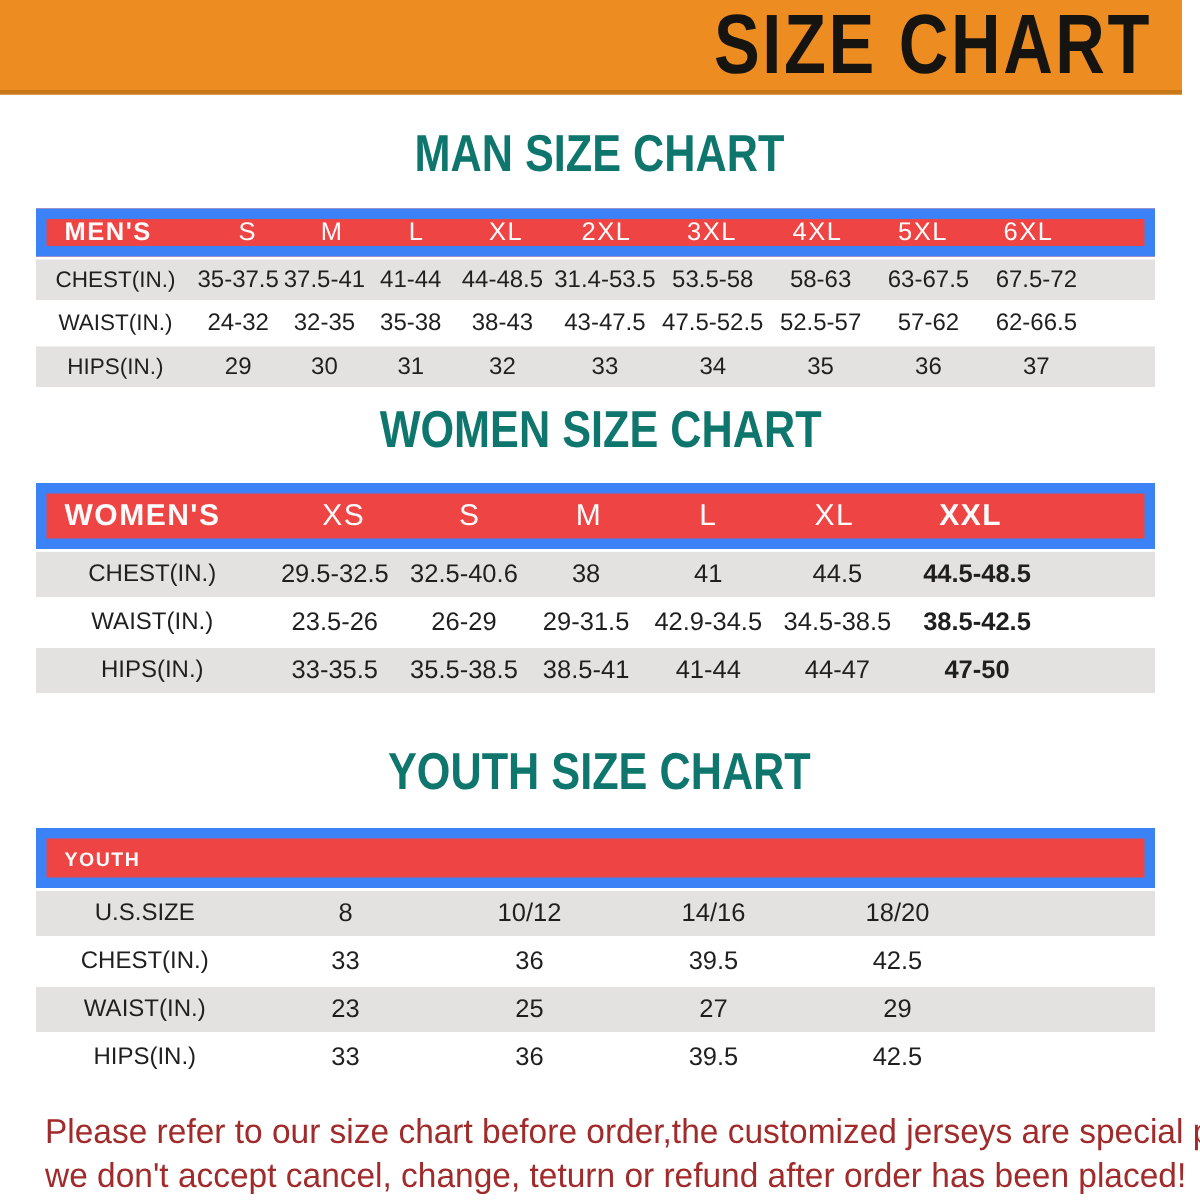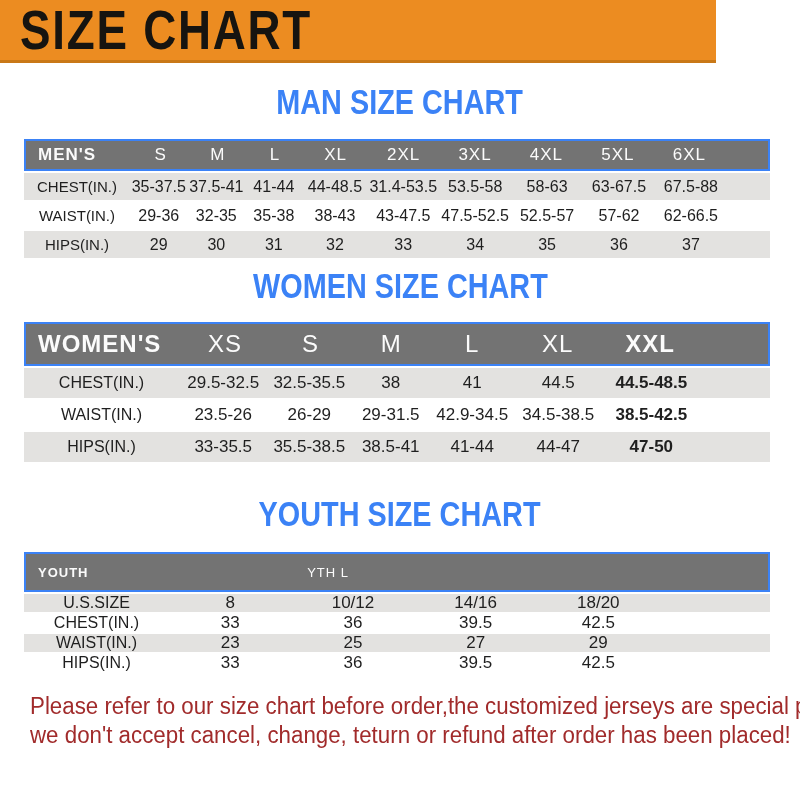--- a/index.html
+++ b/index.html
@@ -3,45 +3,45 @@
 <meta charset="utf-8">
 <style>
   html,body{margin:0;padding:0;}
   body{
     width:800px;height:800px;overflow:hidden;background:#ffffff;
     font-family:"Liberation Sans", sans-serif;color:#1f1f1f;
     -webkit-font-smoothing:antialiased;
   }
   
   .banner{
-    width:716px;height:60px;background:#EC8C21;border-bottom:3px solid #C97817;
-    display:flex;align-items:center;justify-content:flex-start;
+    width:788px;height:60px;background:#EC8C21;border-bottom:3px solid #C97817;
+    display:flex;align-items:center;justify-content:flex-end;
   }
   .banner-title{
     font-size:52px;font-weight:bold;color:#161410;letter-spacing:2px;
     display:inline-block;transform:scale(0.88,1.08);white-space:nowrap;
   }
   
   .sec-heading{
-    text-align:center;font-weight:bold;color:#3b82f6;
+    text-align:center;font-weight:bold;color:#0f766e;
   }
   .sec-heading .ht{
     display:inline-block;font-size:31px;letter-spacing:0px;transform:scale(0.93,1.12);
     white-space:nowrap;
   }
   .h-man{margin-top:24px;height:32px;line-height:32px;}
   .h-women{margin-top:12px;height:34px;line-height:34px;}
   .h-youth{margin-top:36px;height:34px;line-height:34px;}
   
   .tbl{width:746px;margin-left:24px;}
   .t-man{margin-top:20px;}
   .t-women{margin-top:18px;}
   .t-youth{margin-top:20px;}
   .thead{
-    background:#737373;border:2px solid #3b82f6;box-sizing:border-box;
+    background:#ef4444;border:7px solid #3b82f6;box-sizing:border-box;
     display:flex;align-items:center;color:#fbfbfb;
   }
   .trow{display:flex;align-items:center;margin-top:2px;}
   .trow.alt{background:#E3E2E0;}
   .cell{
     display:flex;align-items:center;justify-content:center;
     text-align:center;white-space:nowrap;min-width:0;
   }
   .thead .cell{color:#fbfbfb;}
   .corner{justify-content:flex-start;padding-left:12px;box-sizing:border-box;
@@ -56,33 +56,33 @@
   .t-man .cell:nth-child(2),.t-man .cell:nth-child(3),.t-man .cell:nth-child(4){flex:0.8;}
   .t-man .cell:nth-child(5){flex:0.9;}
   .t-man .cell:nth-child(6),.t-man .cell:nth-child(7),
   .t-man .cell:nth-child(8),.t-man .cell:nth-child(9),
   .t-man .cell:nth-child(10){flex:1;}
   .t-man .thead::after,.t-man .trow::after{content:"";display:block;flex:0.6;}
   
   .t-women .thead{height:44px;}
   .t-women .trow{height:30px;font-size:17px;}
   .t-women .corner{font-size:23px;}
-  .t-women .thead .cell{font-size:24px;letter-spacing:1px;}
+  .t-women .thead .cell{font-size:20px;letter-spacing:1px;}
   .t-women .cell:nth-child(1){flex:0 0 155px;}
   .t-women .trow .cell:nth-child(1){font-size:16px;}
   .t-women .cell:nth-child(2){flex:0.95;}
   .t-women .cell:nth-child(3){flex:0.9;}
   .t-women .cell:nth-child(4){flex:0.85;}
   .t-women .cell:nth-child(5){flex:0.9;}
   .t-women .cell:nth-child(6){flex:0.95;}
   .t-women .cell:nth-child(7){flex:1.05;font-weight:bold;}
   .t-women .thead::after,.t-women .trow::after{content:"";display:block;flex:0.75;}
   
   .t-youth .thead{height:40px;}
-  .t-youth .trow{height:18px;font-size:17px;}
+  .t-youth .trow{height:30px;font-size:17px;}
   .t-youth .corner{font-size:24px;letter-spacing:2px;}
   .t-youth .thead .cell{font-size:13px;letter-spacing:1px;}
   .t-youth .cell:nth-child(1){flex:0 0 145px;}
   .t-youth .trow .cell:nth-child(1){font-size:16px;}
   .t-youth .cell:nth-child(2),.t-youth .cell:nth-child(3),
   .t-youth .cell:nth-child(4),.t-youth .cell:nth-child(5){flex:1;}
   .t-youth .thead::after,.t-youth .trow::after{content:"";display:block;flex:0.9;}
   
   .disclaimer{
     margin:20px 0 0 30px;color:#A12B2B;font-size:23px;line-height:29px;
@@ -116,25 +116,25 @@
   <div class="trow alt">
     <span class="cell">CHEST(IN.)</span>
   <span class="cell">35-37.5</span>
       <span class="cell">37.5-41</span>
       <span class="cell">41-44</span>
       <span class="cell">44-48.5</span>
       <span class="cell">31.4-53.5</span>
       <span class="cell">53.5-58</span>
       <span class="cell">58-63</span>
       <span class="cell">63-67.5</span>
-      <span class="cell">67.5-88</span>
+      <span class="cell">67.5-72</span>
     </div>
   <div class="trow">
     <span class="cell">WAIST(IN.)</span>
-  <span class="cell">29-36</span>
+  <span class="cell">24-32</span>
       <span class="cell">32-35</span>
       <span class="cell">35-38</span>
       <span class="cell">38-43</span>
       <span class="cell">43-47.5</span>
       <span class="cell">47.5-52.5</span>
       <span class="cell">52.5-57</span>
       <span class="cell">57-62</span>
       <span class="cell">62-66.5</span>
     </div>
   <div class="trow alt">
@@ -161,21 +161,21 @@
   <span class="cell">XS</span>
       <span class="cell">S</span>
       <span class="cell">M</span>
       <span class="cell">L</span>
       <span class="cell">XL</span>
       <span class="cell">XXL</span>
     </div>
   <div class="trow alt">
     <span class="cell">CHEST(IN.)</span>
   <span class="cell">29.5-32.5</span>
-      <span class="cell">32.5-35.5</span>
+      <span class="cell">32.5-40.6</span>
       <span class="cell">38</span>
       <span class="cell">41</span>
       <span class="cell">44.5</span>
       <span class="cell">44.5-48.5</span>
     </div>
   <div class="trow">
     <span class="cell">WAIST(IN.)</span>
   <span class="cell">23.5-26</span>
       <span class="cell">26-29</span>
       <span class="cell">29-31.5</span>
@@ -194,21 +194,20 @@
     </div>
 </div>
 
 <div class="sec-heading h-youth">
   <span class="ht">YOUTH SIZE CHART</span>
 </div>
 
 <div class="tbl t-youth">
   <div class="thead">
     <span class="cell corner">YOUTH</span>
-      <span class="cell">YTH L</span>
     </div>
   <div class="trow alt">
     <span class="cell">U.S.SIZE</span>
   <span class="cell">8</span>
       <span class="cell">10/12</span>
       <span class="cell">14/16</span>
       <span class="cell">18/20</span>
     </div>
   <div class="trow">
     <span class="cell">CHEST(IN.)</span>

